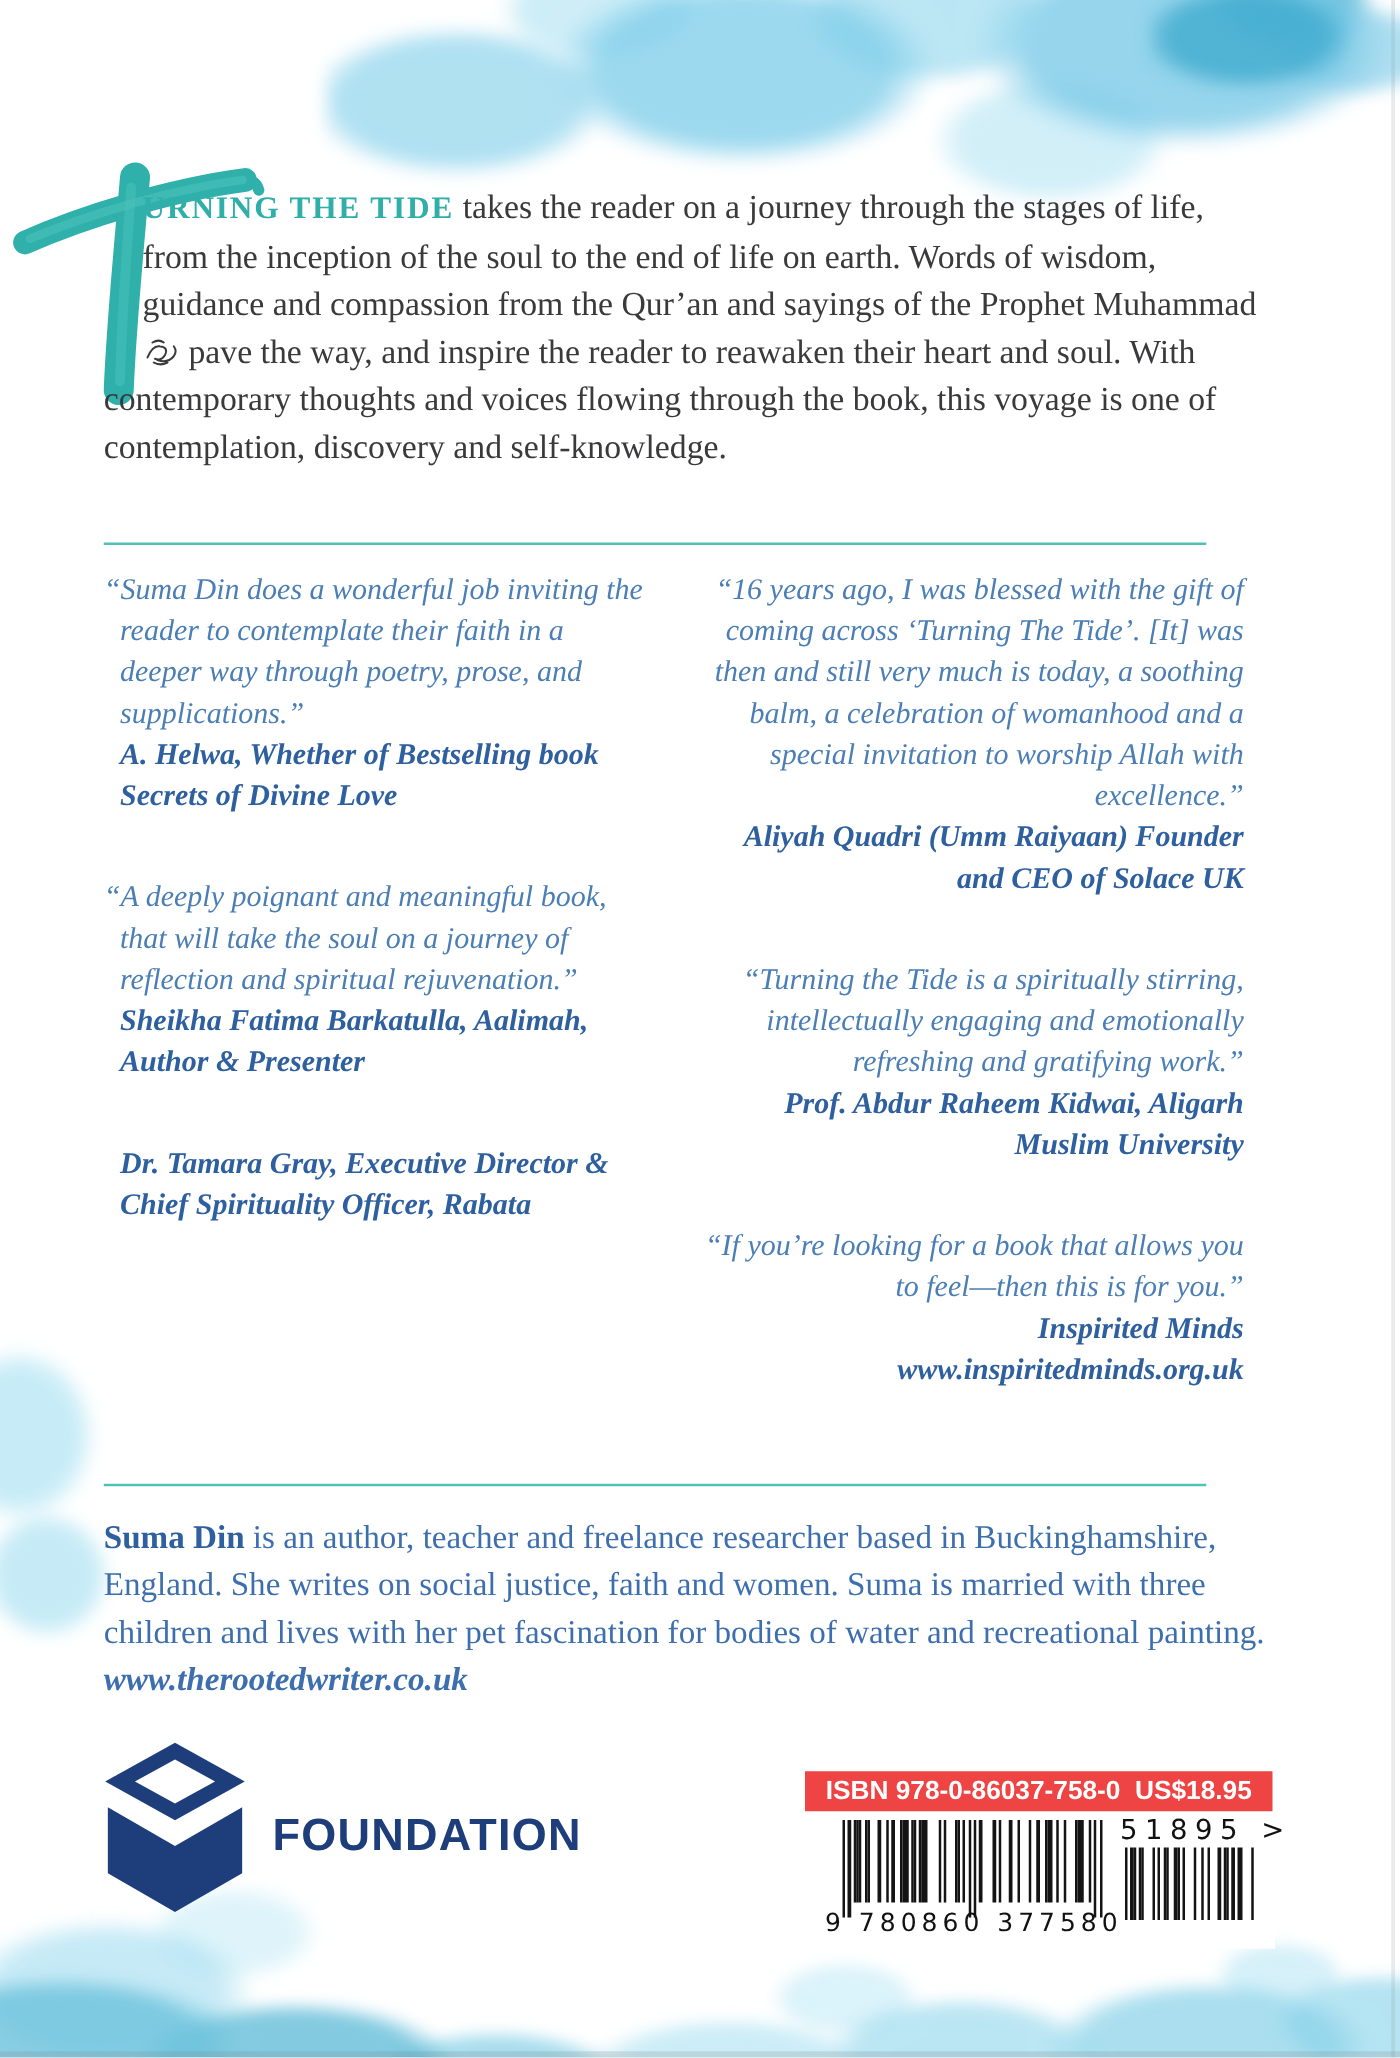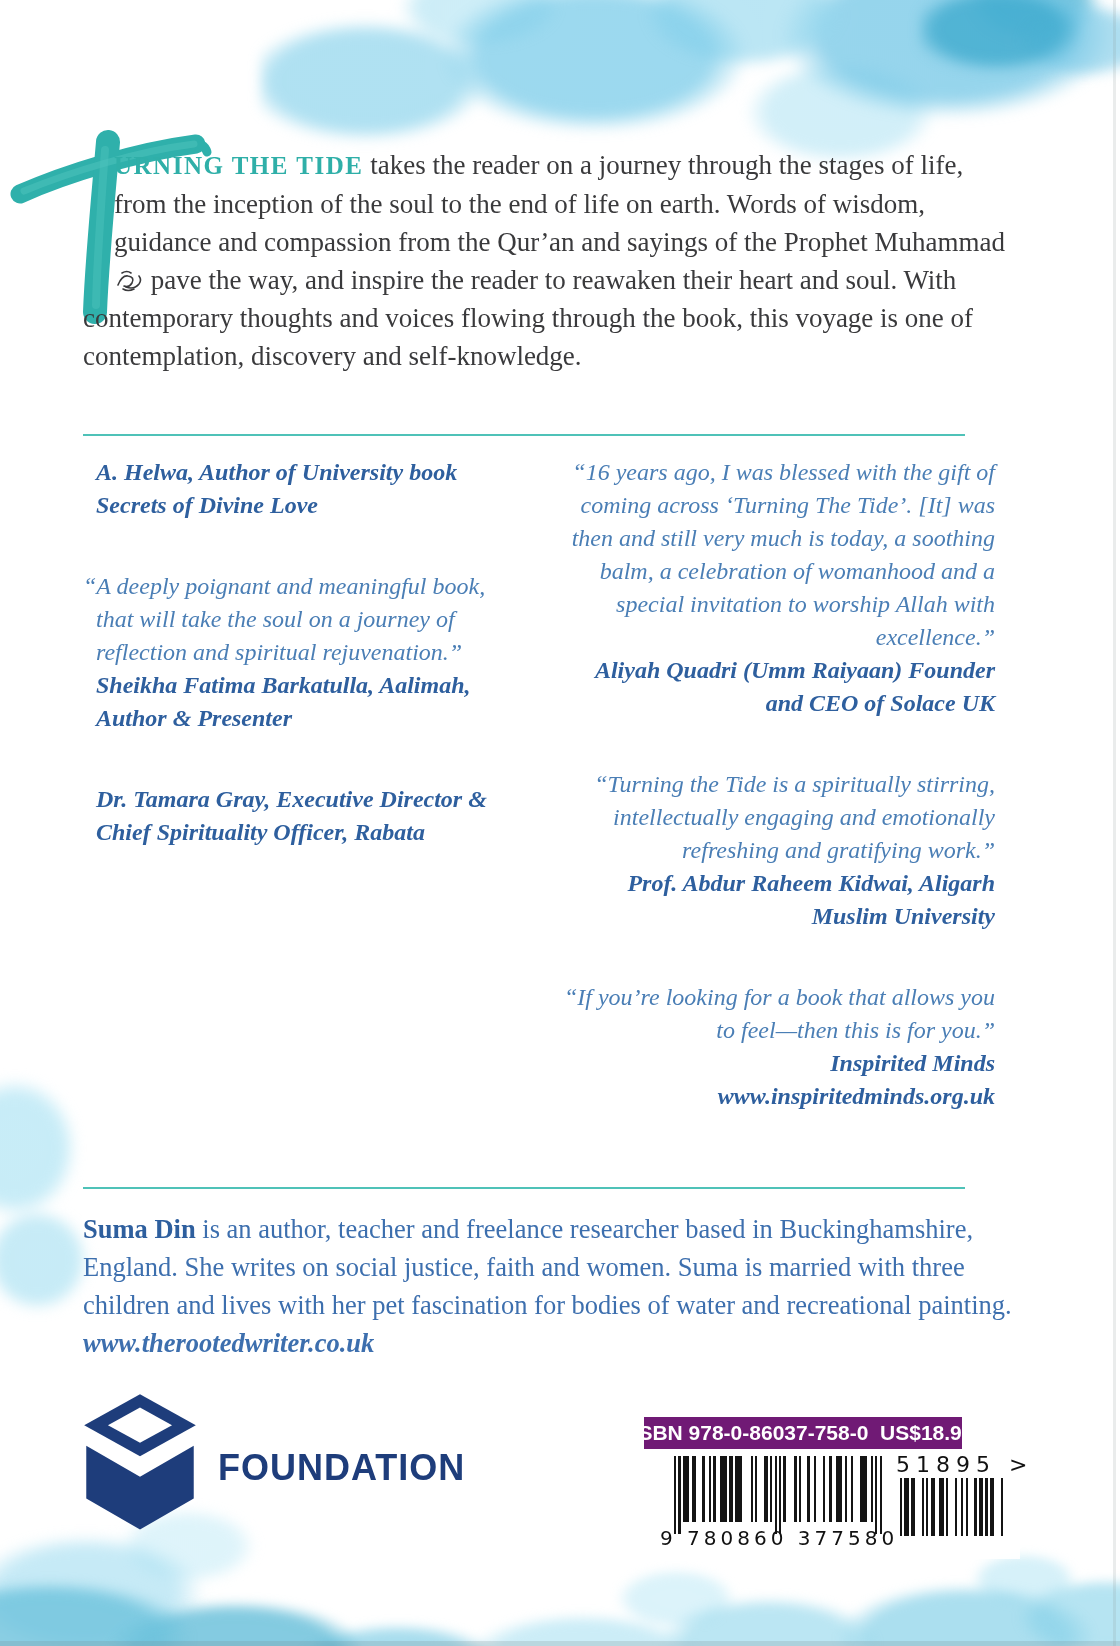--- a/index.html
+++ b/index.html
@@ -67,21 +67,21 @@
        font-size:26.5px;line-height:38px;color:#3d6fae;}
   .bio-name{font-weight:bold;color:#2e5f9e;}
   .bio-url{font-style:italic;font-weight:bold;}
   
   .publisher{position:absolute;left:78px;top:1392px;display:flex;align-items:center;}
   .pub-logo{width:124px;height:150px;}
   .pub-text{margin-left:16px;font-family:"Liberation Sans", sans-serif;}
   .pub-line1{font-size:36px;font-weight:400;letter-spacing:3px;color:#2e4466;}
   .pub-line2{font-size:36px;font-weight:800;letter-spacing:1px;color:#1e3d7b;margin-top:2px;}
   
-  .isbn-strip{position:absolute;left:644px;top:1417px;width:318px;height:32px;background:#701a75;
+  .isbn-strip{position:absolute;left:644px;top:1417px;width:374px;height:32px;background:#ef4444;
       display:flex;align-items:center;justify-content:center;
       font-family:"Liberation Sans", sans-serif;font-weight:bold;font-size:21px;color:#ffffff;
       white-space:pre;}
   .barcode-area{position:absolute;left:660px;top:1454px;width:360px;height:105px;background:rgba(255,255,255,.9);}
   .barcode-main{position:absolute;left:14px;top:2px;display:flex;align-items:flex-start;}
   .barcode-digits{position:absolute;left:0px;top:72px;width:250px;
       font-family:"DejaVu Sans", sans-serif;font-size:20px;color:#111;letter-spacing:4px;white-space:pre;}
   .barcode-supp{position:absolute;left:240px;top:24px;display:flex;align-items:flex-start;}
   .supp-digits{position:absolute;left:236px;top:-2px;width:130px;
       font-family:"DejaVu Sans", sans-serif;font-size:22px;color:#111;letter-spacing:6px;white-space:pre;}
@@ -118,21 +118,22 @@
         </g>
       </svg><span> pave the way, and inspire the reader to reawaken their heart and soul. With contemporary thoughts and voices flowing through the book, this voyage is one of contemplation, discovery and self-knowledge.</span>
   </div>
 
   <div class="rule rule-1"></div>
   <div class="rule rule-2"></div>
 
   <div class="quotes">
     <div class="qcol qcol-left">
       <div class="quote-block">
-        <div class="quote-attr">A. Helwa, Author of University book Secrets of Divine Love</div>
+        <div class="quote-text">“Suma Din does a wonderful job inviting the reader to contemplate their faith in a deeper way through poetry, prose, and supplications.”</div>
+        <div class="quote-attr">A. Helwa, Whether of Bestselling book Secrets of Divine Love</div>
       </div>
       <div class="quote-block">
         <div class="quote-text">“A deeply poignant and meaningful book, that will take the soul on a journey of reflection and spiritual rejuvenation.”</div>
         <div class="quote-attr">Sheikha Fatima Barkatulla, Aalimah, Author &amp; Presenter</div>
       </div>
       <div class="quote-block">
         <div class="quote-attr">Dr. Tamara Gray, Executive Director &amp; Chief Spirituality Officer, Rabata</div>
       </div>
     </div>
     <div class="qcol qcol-right">

